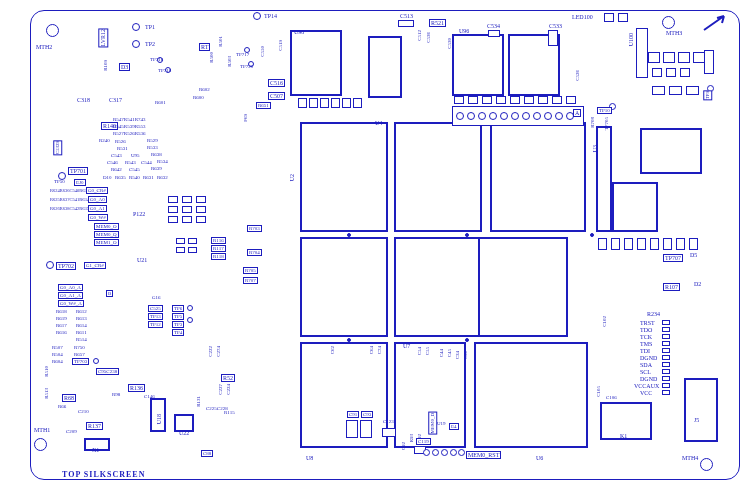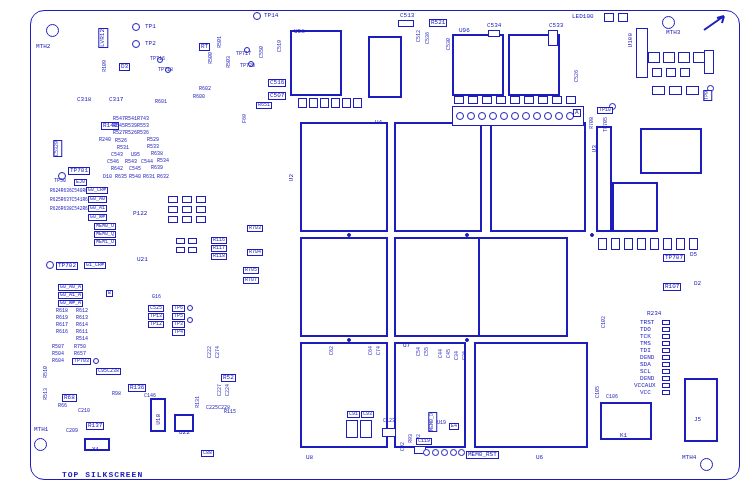--- a/index.html
+++ b/index.html
@@ -1,18 +1,18 @@
 <!DOCTYPE html>
 <html style="--ink: #1d1dbe;"><head>
 <meta charset="utf-8">
 <style>
   :root { --ink:#1d1dbe; }
   html,body { margin:0; padding:0; background:#fff; }
   .board { position:relative; width:756px; height:494px; background:#fff; overflow:hidden;
-           font-family:Liberation Mono, monospace; }
+           font-family:Liberation Serif, serif; }
   .outline { position:absolute; left:30px; top:10px; width:708px; height:468px;
              border:1.6px solid var(--ink); border-radius:14px; }
   .rect { position:absolute; border:1px solid var(--ink); background:#fff; box-sizing:border-box; }
   .rect.thick { border-width:2px; }
   .circ { position:absolute; border:1px solid var(--ink); border-radius:50%; background:#fff; box-sizing:border-box; }
   .circ.fill { background:var(--ink); border-color:var(--ink); }
   .lbl { position:absolute; color:var(--ink); font-size:6px; line-height:1.05; white-space:nowrap; z-index:5; }
   .lbl.box { border:1px solid var(--ink); padding:0 1px; background:#fff; }
   .lbl.v { writing-mode:vertical-rl; transform:rotate(180deg); }
   .footer { position:absolute; left:62px; top:470px; color:var(--ink); font-size:8px; font-weight:bold; letter-spacing:1px; }

